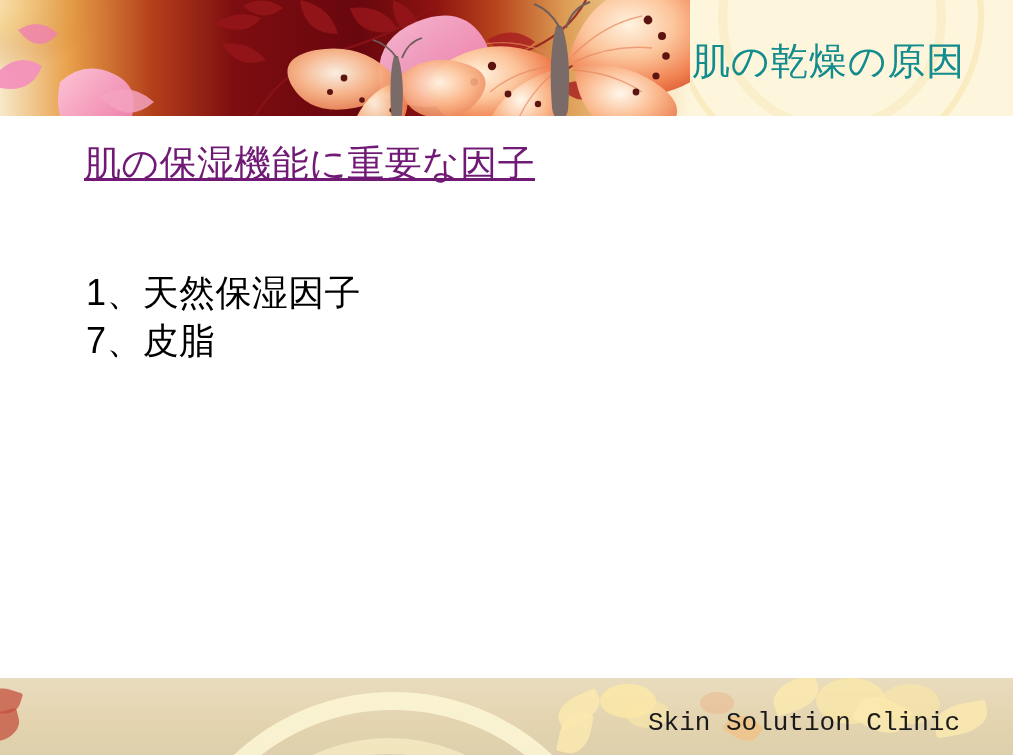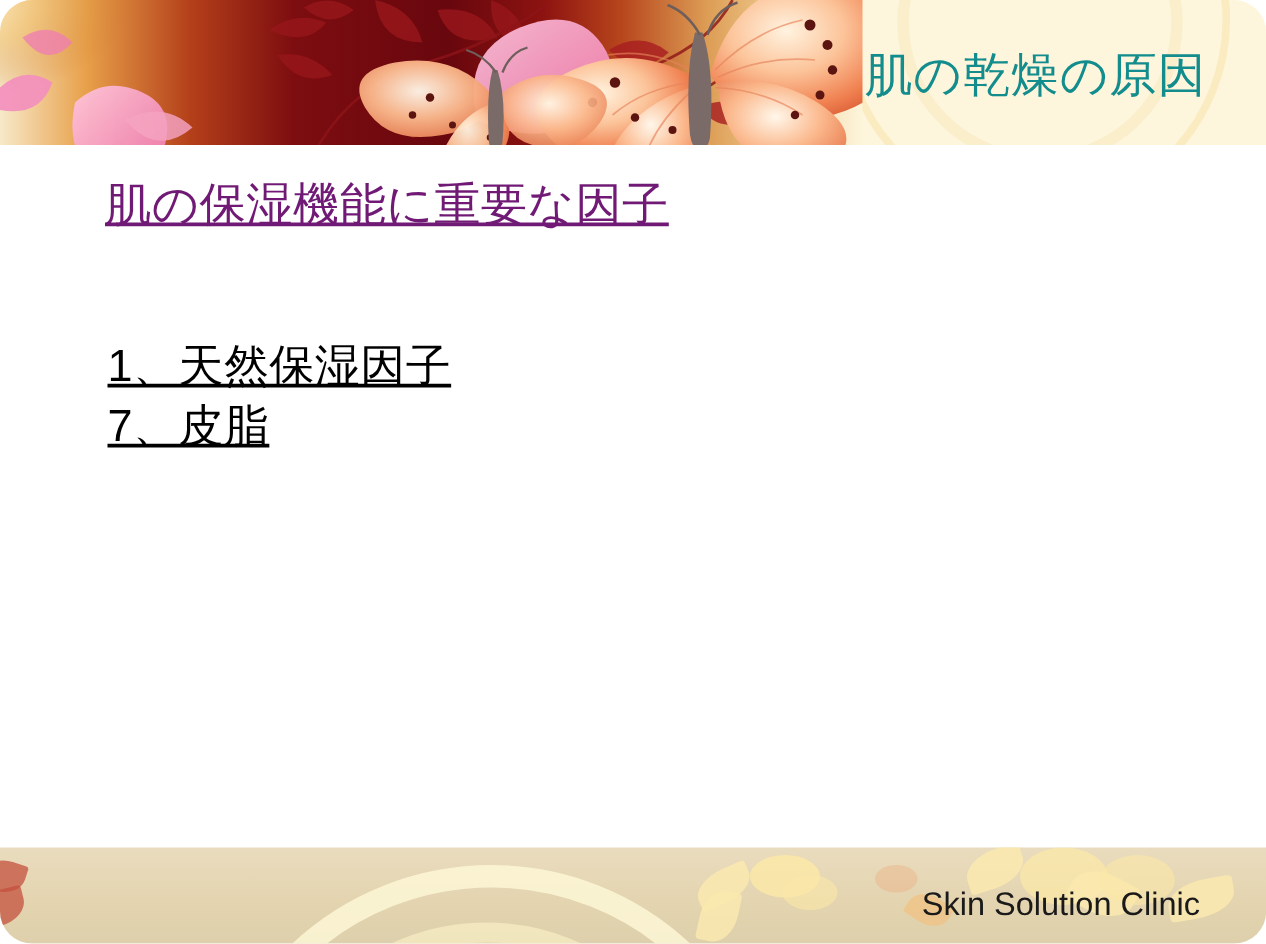--- a/index.html
+++ b/index.html
@@ -13,21 +13,20 @@
     font-family: "Liberation Sans", "DejaVu Sans", sans-serif;
     overflow: hidden;
   }
 
   #slide {
     position: relative;
     width: 1013px;
     height: 755px;
     background: #ffffff;
     overflow: hidden;
-    border-radius: 26px;
   }
 
   
   .header-band {
     position: absolute;
     left: 0;
     top: 0;
     width: 1013px;
     height: 116px;
     background: #fdf5dc;
@@ -87,21 +86,20 @@
     white-space: nowrap;
     text-decoration: underline;
   }
 
   .body-list {
     position: absolute;
     left: 86px;
     top: 272px;
     width: 840px;
     color: #000000;
-    text-decoration: underline;
   }
   .list-item {
     font-size: 36px;
     line-height: 1.18;
     color: #000000;
     letter-spacing: 0.01em;
     white-space: nowrap;
     margin-bottom: 6px;
   }
   .list-sub {
@@ -157,20 +155,21 @@
     border-radius: 50% 50% 50% 50%;
     pointer-events: none;
   }
   .footer-text {
     position: absolute;
     right: 53px;
     top: 30px;
     font-size: 26px;
     color: #1a1a1a;
     white-space: nowrap;
+    font-family: Liberation Mono, monospace;
   }
 </style>
 </head>
 <body>
 
 <div id="slide">
 
   <div class="header-band">
 
     <div class="header-arc a1"></div>

